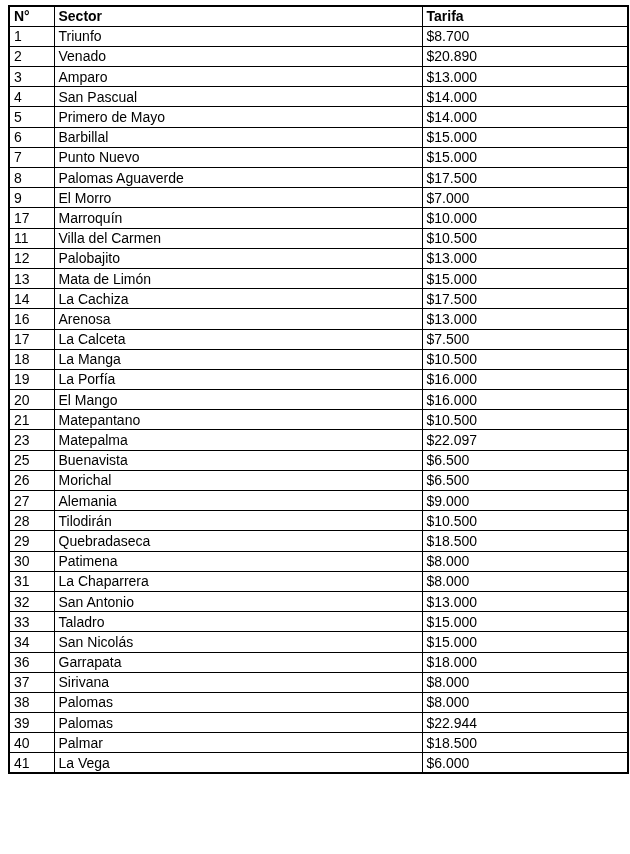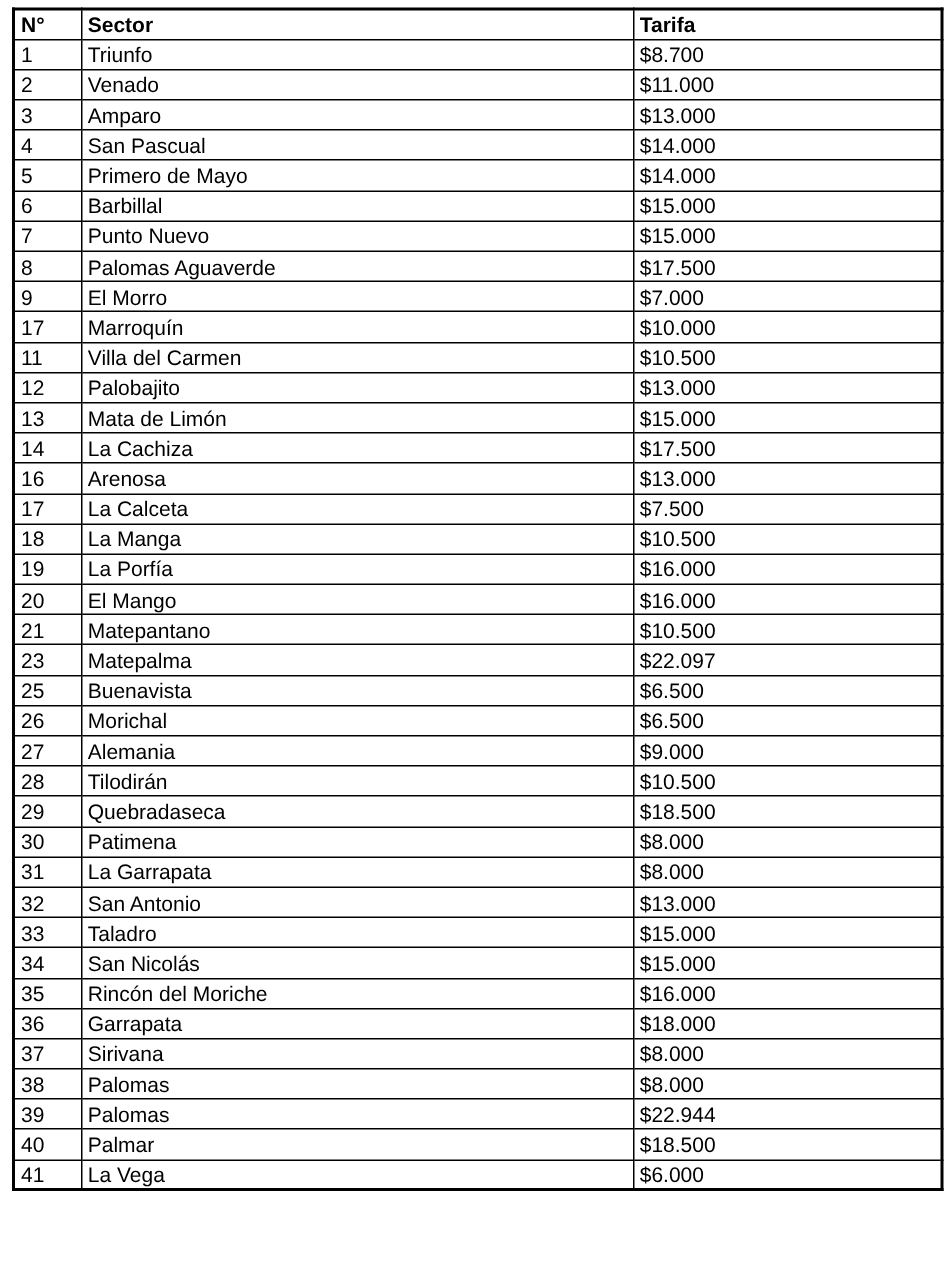--- a/index.html
+++ b/index.html
@@ -64,21 +64,21 @@
     </thead>
     <tbody id="table-body">
         <tr>
           <td>1</td>
           <td>Triunfo</td>
           <td>$8.700</td>
         </tr>
         <tr>
           <td>2</td>
           <td>Venado</td>
-          <td>$11.000</td>
+          <td>$20.890</td>
         </tr>
         <tr>
           <td>3</td>
           <td>Amparo</td>
           <td>$13.000</td>
         </tr>
         <tr>
           <td>4</td>
           <td>San Pascual</td>
           <td>$14.000</td>
@@ -193,42 +193,37 @@
           <td>Quebradaseca</td>
           <td>$18.500</td>
         </tr>
         <tr>
           <td>30</td>
           <td>Patimena</td>
           <td>$8.000</td>
         </tr>
         <tr>
           <td>31</td>
-          <td>La Garrapata</td>
+          <td>La Chaparrera</td>
           <td>$8.000</td>
         </tr>
         <tr>
           <td>32</td>
           <td>San Antonio</td>
           <td>$13.000</td>
         </tr>
         <tr>
           <td>33</td>
           <td>Taladro</td>
           <td>$15.000</td>
         </tr>
         <tr>
           <td>34</td>
           <td>San Nicolás</td>
           <td>$15.000</td>
-        </tr>
-        <tr>
-          <td>35</td>
-          <td>Rincón del Moriche</td>
-          <td>$16.000</td>
         </tr>
         <tr>
           <td>36</td>
           <td>Garrapata</td>
           <td>$18.000</td>
         </tr>
         <tr>
           <td>37</td>
           <td>Sirivana</td>
           <td>$8.000</td>

